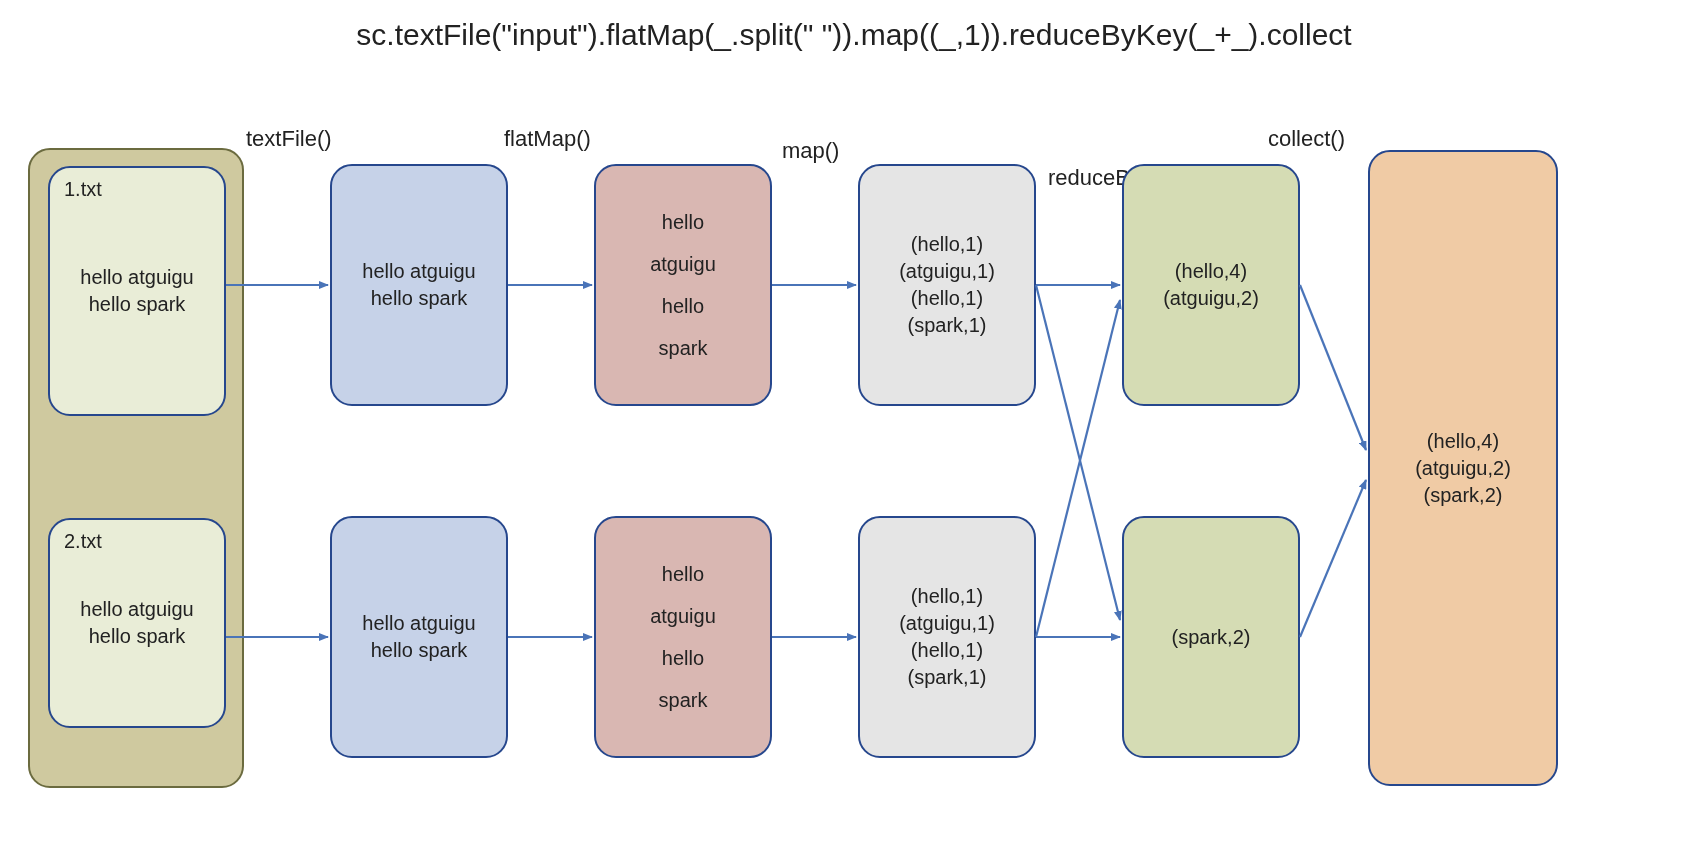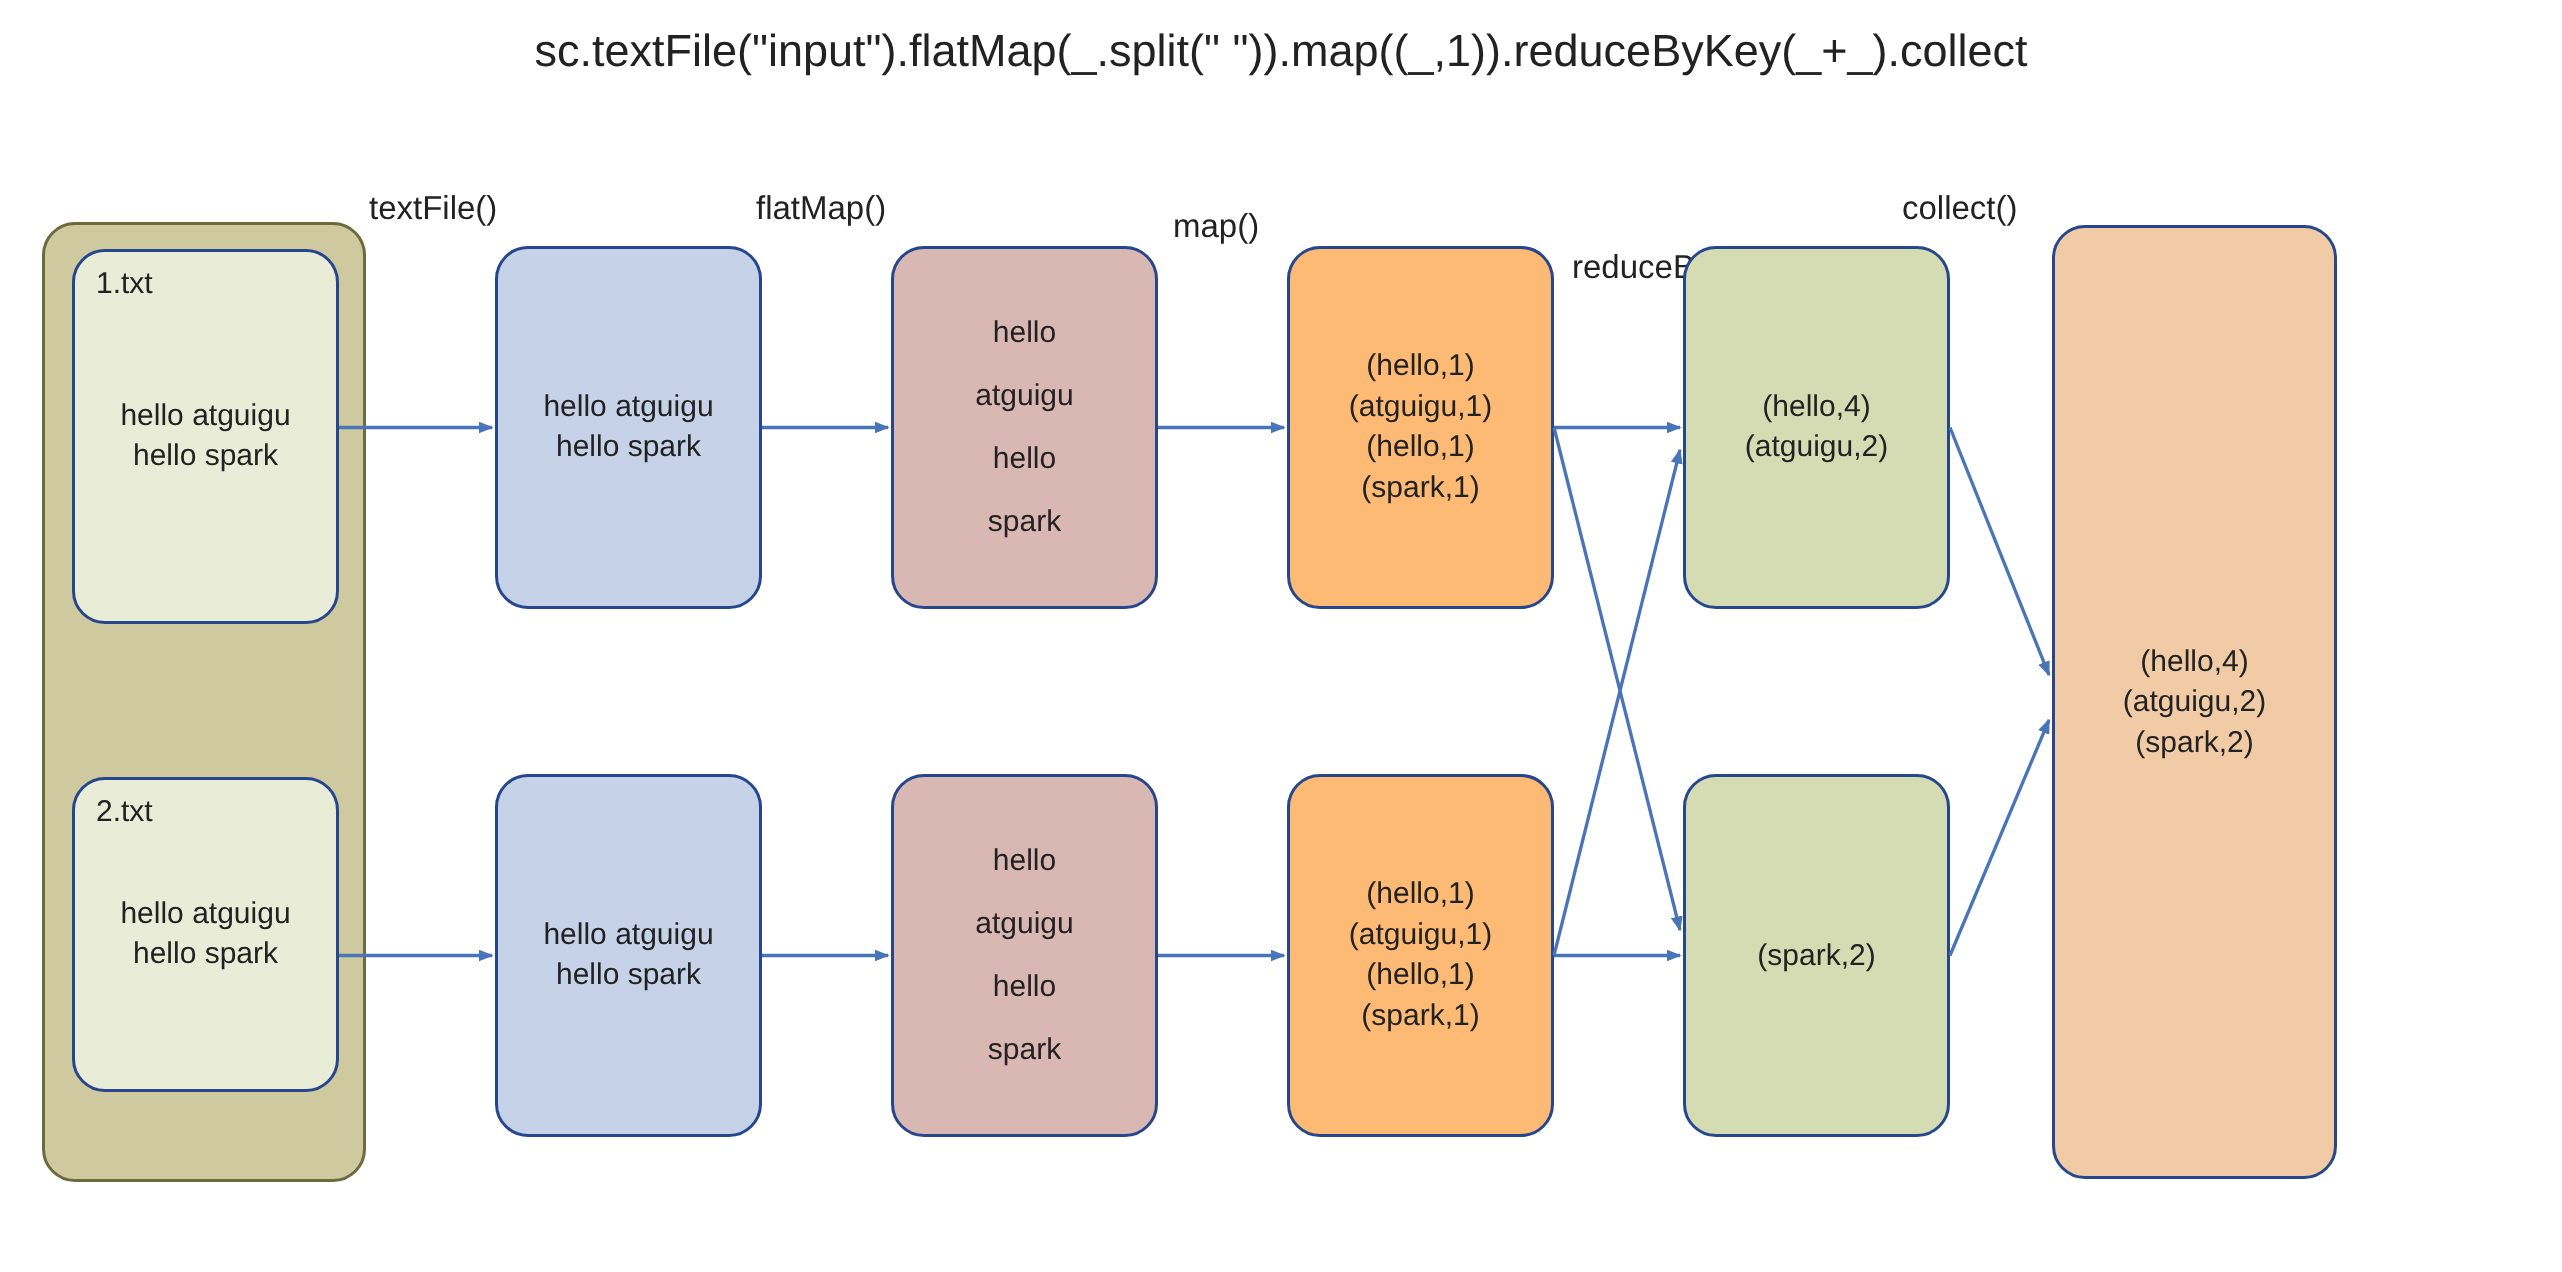--- a/index.html
+++ b/index.html
@@ -64,21 +64,21 @@
     flex-direction: column;
     align-items: center;
     justify-content: center;
     font-size: 20px;
     color: #222;
     line-height: 1.35;
     text-align: center;
   }
   .blue-box   { background: #c6d2e8; }
   .rose-box   { background: #d9b7b2; gap: 15px; }
-  .teal-box   { background: #fdba74; }
+  .teal-box   { background: #e5e5e5; }
   .olive-box  { background: #d5dcb4; }
   .peach-box  { background: #f0cba5; }
   svg.arrows {
     position: absolute;
     top: 0; left: 0;
     width: 1708px;
     height: 848px;
     pointer-events: none;
   }
 </style>

